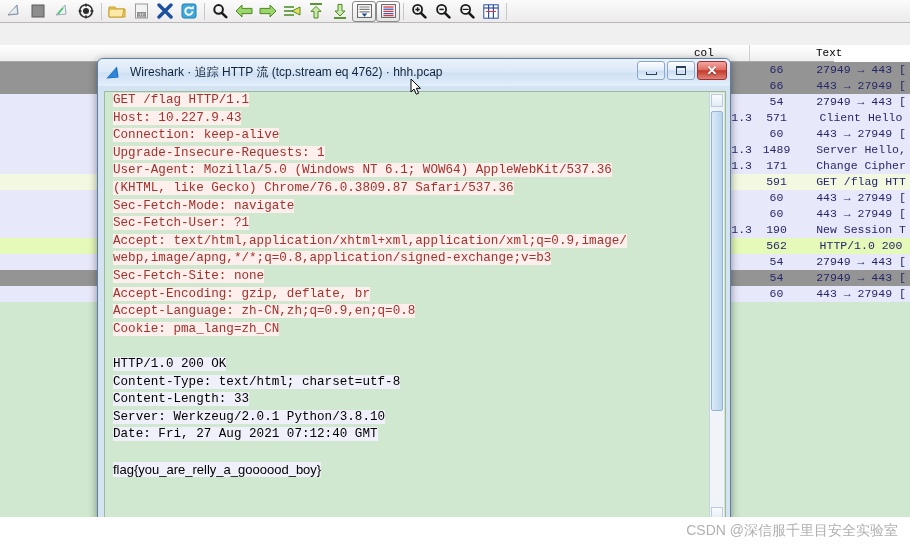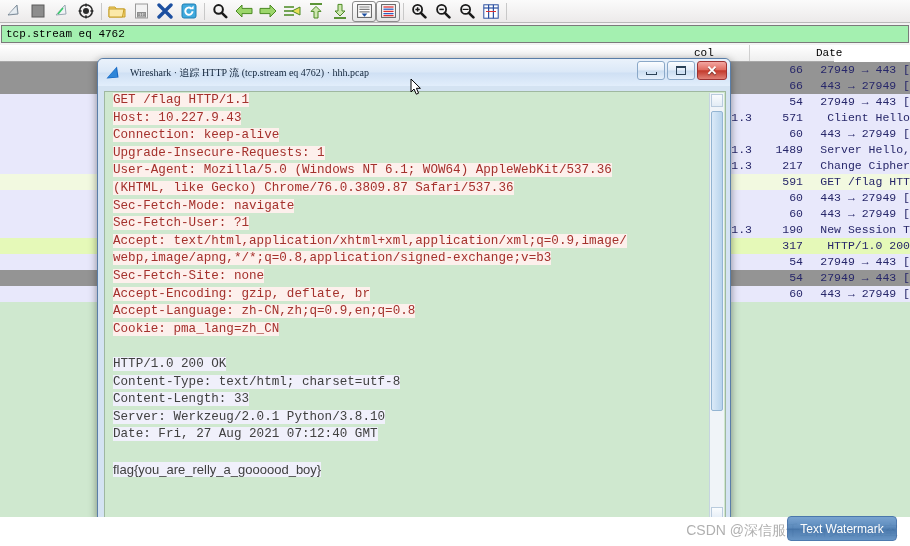--- a/index.html
+++ b/index.html
@@ -93,25 +93,25 @@
     color: #27276a;
     line-height: 16px;
     white-space: nowrap;
   }
   .pkt-row .c-proto {
     position: absolute; left: 690px; width: 66px;
     text-align: right; padding-right: 4px;
   }
   .pkt-row .c-len {
     position: absolute; left: 750px; width: 58px;
-    text-align: right; padding-right: 5px;
+    text-align: center; padding-right: 5px;
   }
   .pkt-row .c-info {
     position: absolute; left: 812px; width: 98px;
-    text-align: right; overflow: hidden;
+    text-align: center; overflow: hidden;
   }
 
   
   #dialog {
     position: absolute; left: 97px; top: 58px;
     width: 634px; height: 462px;
     background: #d4e3f2;
     border: 1px solid #5a7ea8;
     border-radius: 6px 6px 0 0;
     box-shadow: 0 2px 9px rgba(0,0,0,0.42);
@@ -120,23 +120,23 @@
   #dlg-titlebar {
     position: relative;
     height: 27px;
     background: linear-gradient(#eaf2fb 0%, #dbe8f7 48%, #cfe0f4 52%, #e2eefb 100%);
     border-radius: 5px 5px 0 0;
     display: flex; align-items: center;
     padding-left: 7px;
   }
   #dlg-icon { width: 18px; height: 16px; flex: 0 0 auto; margin-right: 7px; }
   #dlg-title {
-    font-size: 10px; color: #11243a;
+    font-size: 12px; color: #11243a;
     white-space: nowrap;
-    font-family: Liberation Serif, serif;
+    font-family: Liberation Sans, sans-serif;
   }
   #dlg-winbtns {
     position: absolute; right: 3px; top: 2px;
     display: flex; gap: 2px;
   }
   .winbtn {
     width: 28px; height: 19px;
     border: 1px solid #8aa8c8;
     border-radius: 3px;
     background: linear-gradient(#fbfdff 0%, #e2ecf8 48%, #c9dcf0 52%, #e7f1fc 100%);
@@ -178,21 +178,21 @@
     left: 0; top: 0;
     width: 600px;
     padding: 0 4px 4px 8px;
     font-family: "Liberation Mono", "DejaVu Sans Mono", monospace;
     font-size: 12.6px;
     line-height: 17.6px;
     white-space: pre-wrap;
     word-break: break-all;
   }
   .req-line { color: #a4312c; background: #fdf0ec; display: inline; }
-  .res-line { color: #404040; background: #f0f0fb; display: inline; }
+  .res-line { color: #000000; background: #f0f0fb; display: inline; }
   .txt-line { display: block; height: 17.6px; }
   .txt-line.blank { background: transparent; }
   .flagline { font-family: "Liberation Sans", sans-serif; font-size: 13px; }
 
   
   #dlg-scroll {
     position: absolute; right: 1px; top: 1px;
     width: 15px; height: 428px;
     background: #f0f4f8;
     border-left: 1px solid #c6d4e0;
@@ -382,29 +382,26 @@
         <svg width="16" height="15" viewBox="0 0 16 15">
             <rect x="0.8" y="0.8" width="14.4" height="13.4" fill="#fff" stroke="#2b4fa0"></rect>
             <path d="M5.6 0.8 V14.2 M10.4 0.8 V14.2" stroke="#2b4fa0" stroke-width="1.2"></path>
             <path d="M0.8 4 H15.2" stroke="#2b4fa0" stroke-width="1.2"></path>
             <path d="M3 7.5 H13" stroke="#d33" stroke-width="1"></path>
           </svg>
       </div>
       <div class="tb-sep"></div>
     </div>
 
-    <div id="filter-row">
-      <div id="filter-input" title="Apply a display filter ... &lt;Ctrl-/&gt;">tcp.stream eq 4762</div>
-    </div>
 
     <div id="packet-area">
       <div id="pkt-header">
         <div class="hcell" style="left:690px;width:60px;">col</div>
         <div class="hcell" style="left:750px;width:62px;margin-top:34px;">Length</div>
-        <div class="hcell" style="left:812px;width:98px;border-right:none;">Date</div>
+        <div class="hcell" style="left:812px;width:98px;border-right:none;">Text</div>
       </div>
       <div id="pkt-rows">
           <div class="pkt-row" style="top: 17px; background: rgb(148, 148, 148);">
             <span class="c-proto"></span>
             <span class="c-len">66</span>
             <span class="c-info">27949 → 443 [</span>
           </div>
           <div class="pkt-row" style="top: 33px; background: rgb(148, 148, 148);">
             <span class="c-proto"></span>
             <span class="c-len">66</span>
@@ -425,21 +422,21 @@
             <span class="c-len">60</span>
             <span class="c-info">443 → 27949 [</span>
           </div>
           <div class="pkt-row" style="top: 97px; background: rgb(232, 232, 251);">
             <span class="c-proto">1.3</span>
             <span class="c-len">1489</span>
             <span class="c-info">Server Hello,</span>
           </div>
           <div class="pkt-row" style="top: 113px; background: rgb(232, 232, 251);">
             <span class="c-proto">1.3</span>
-            <span class="c-len">217</span>
+            <span class="c-len">171</span>
             <span class="c-info">Change Cipher</span>
           </div>
           <div class="pkt-row" style="top: 129px; background: rgb(242, 249, 224);">
             <span class="c-proto"></span>
             <span class="c-len">591</span>
             <span class="c-info">GET /flag HTT</span>
           </div>
           <div class="pkt-row" style="top: 145px; background: rgb(232, 232, 251);">
             <span class="c-proto"></span>
             <span class="c-len">60</span>
@@ -450,21 +447,21 @@
             <span class="c-len">60</span>
             <span class="c-info">443 → 27949 [</span>
           </div>
           <div class="pkt-row" style="top: 177px; background: rgb(232, 232, 251);">
             <span class="c-proto">1.3</span>
             <span class="c-len">190</span>
             <span class="c-info">New Session T</span>
           </div>
           <div class="pkt-row" style="top: 193px; background: rgb(229, 249, 184);">
             <span class="c-proto"></span>
-            <span class="c-len">317</span>
+            <span class="c-len">562</span>
             <span class="c-info">HTTP/1.0 200 </span>
           </div>
           <div class="pkt-row" style="top: 209px; background: rgb(232, 232, 251);">
             <span class="c-proto"></span>
             <span class="c-len">54</span>
             <span class="c-info">27949 → 443 [</span>
           </div>
           <div class="pkt-row" style="top: 225px; background: rgb(148, 148, 148);">
             <span class="c-proto"></span>
             <span class="c-len">54</span>
@@ -516,15 +513,14 @@
 
   <div id="cursor">
     <svg width="12" height="18" viewBox="0 0 12 18">
         <path d="M1 1 L1 14 L4 11 L6.3 16.2 L8.6 15.2 L6.4 10.3 L10.4 10.3 Z" fill="#ffffff" stroke="#000000" stroke-width="1"></path>
       </svg>
   </div>
 
   <div id="watermark-strip">
     <div id="watermark">CSDN @深信服千里目安全实验室</div>
   </div>
-  <div id="ghost-button">Text Watermark</div>
 
 </div>
 
 </body></html>

